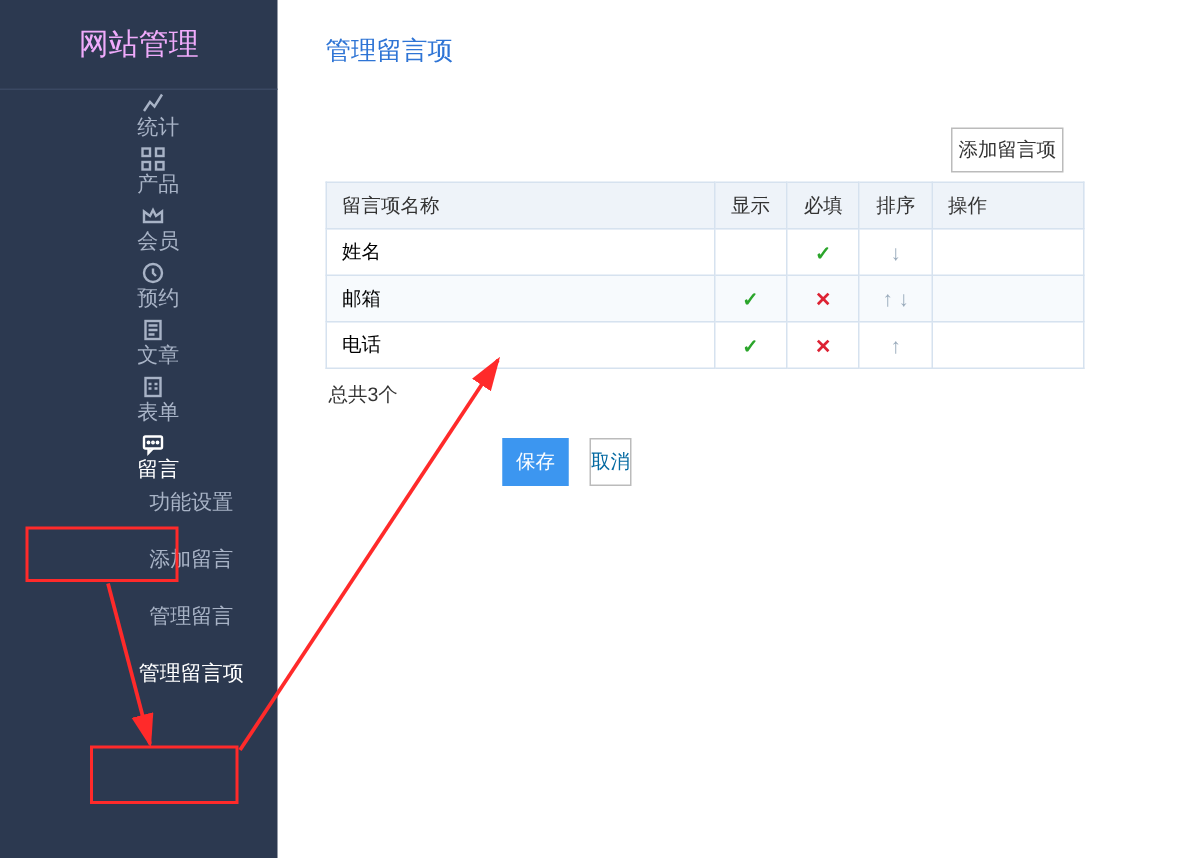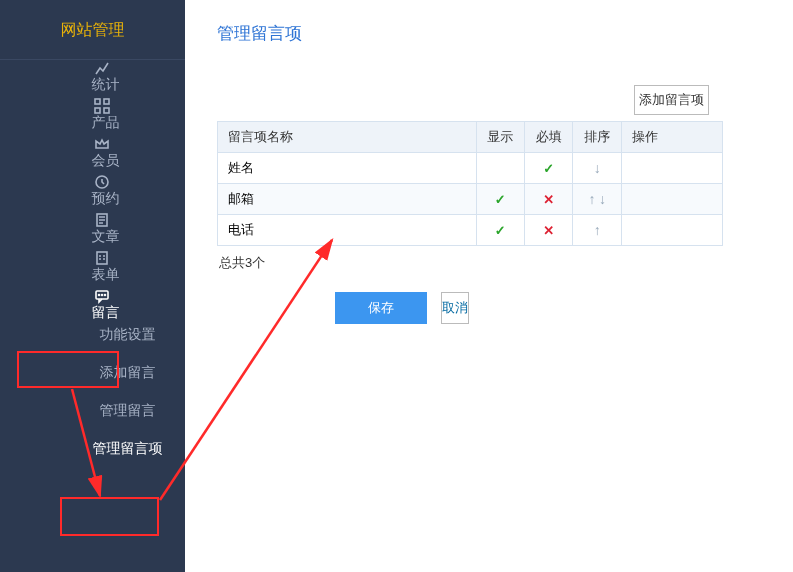--- a/index.html
+++ b/index.html
@@ -16,22 +16,22 @@
       width: 185px;
       background: #2c3950;
       color: #9aa5b8;
       display: flex;
       flex-direction: column;
     }
     .sidebar-header {
       height: 60px;
       line-height: 60px;
       text-align: center;
-      color: #eab308;
-      font-size: 16px;
+      color: #f0abfc;
+      font-size: 20px;
       border-bottom: 1px solid #3a4862;
     }
     .nav-item {
       display: flex;
       align-items: center;
       height: 38px;
       padding-left: 26px;
       color: #a8b3c6;
       cursor: pointer;
       font-size: 14px;
@@ -94,21 +94,21 @@
       background: #fff;
       padding: 5px 4px;
       font-size: 13px;
       cursor: pointer;
       color: #333;
     }
     .btn-primary {
       background: #3c96f0;
       border-color: #3c96f0;
       color: #fff;
-      padding: 6px 32px;
+      padding: 6px 8px;
     }
     .btn-secondary {
       padding: 6px 0;
       color: #0369a1;
     }
     .table {
       border-collapse: collapse;
       width: 506px;
     }
     .table th, .table td {

